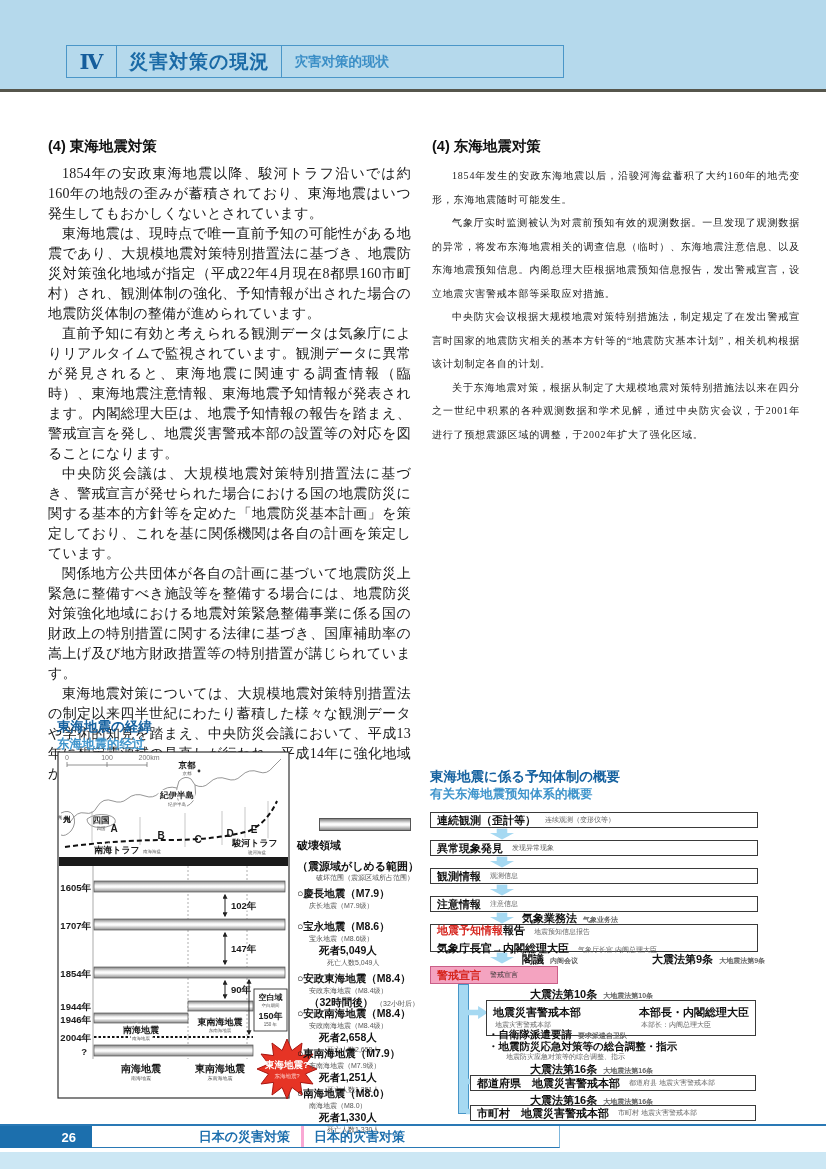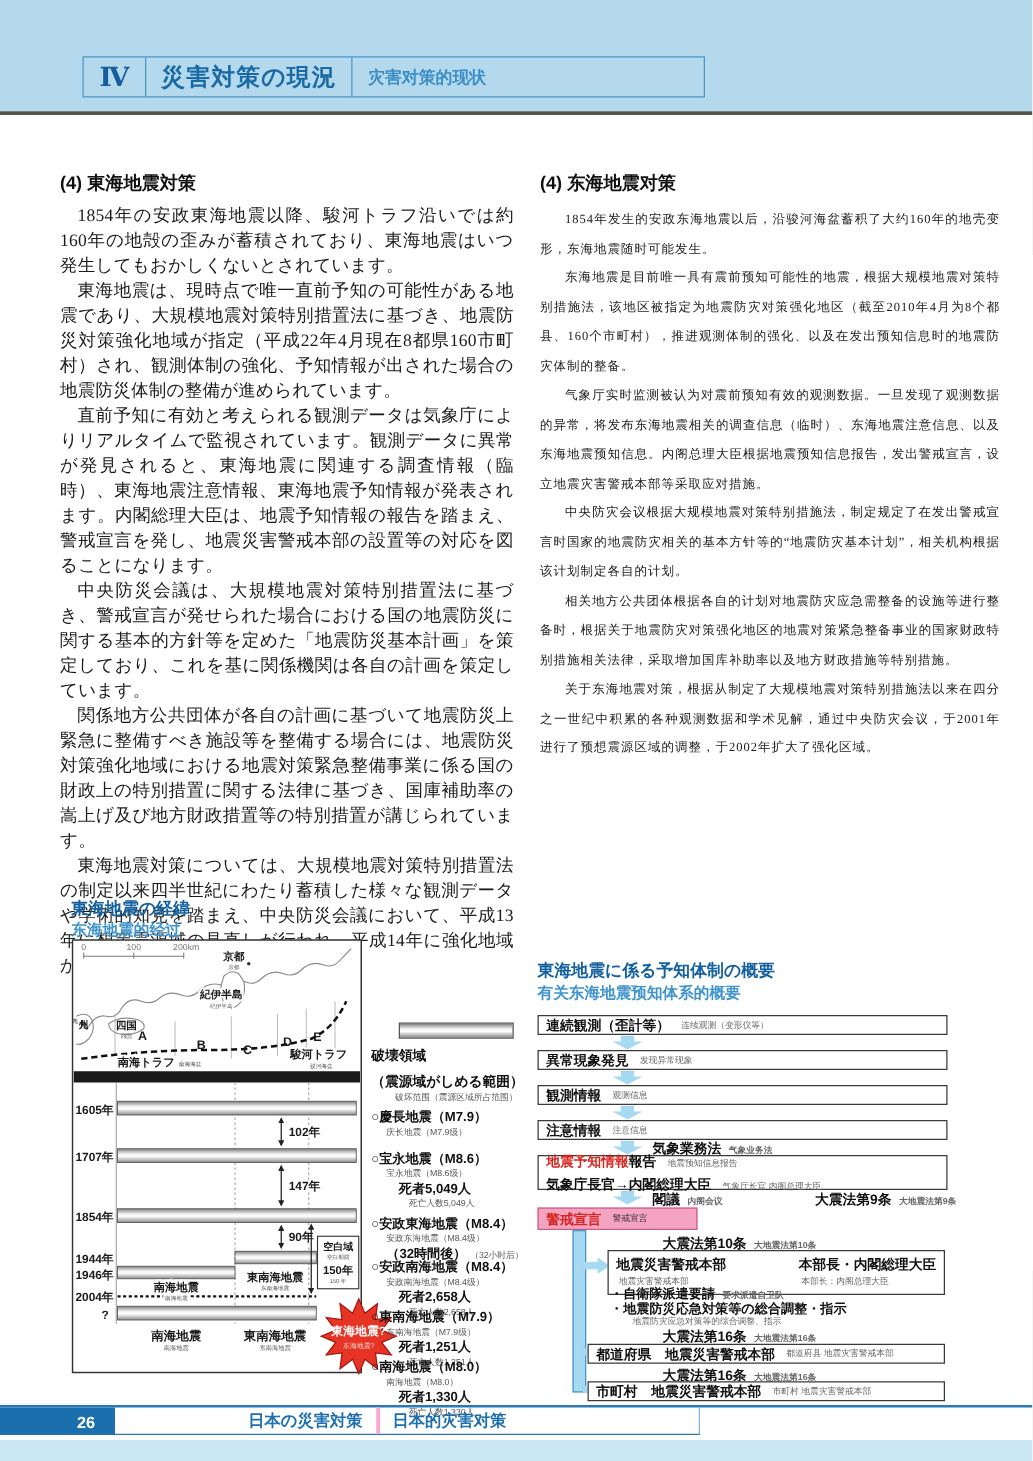--- a/index.html
+++ b/index.html
@@ -94,24 +94,22 @@
     <p>東海地震は、現時点で唯一直前予知の可能性がある地震であり、大規模地震対策特別措置法に基づき、地震防災対策強化地域が指定（平成22年4月現在8都県160市町村）され、観測体制の強化、予知情報が出された場合の地震防災体制の整備が進められています。</p>
     <p>直前予知に有効と考えられる観測データは気象庁によりリアルタイムで監視されています。観測データに異常が発見されると、東海地震に関連する調査情報（臨時）、東海地震注意情報、東海地震予知情報が発表されます。内閣総理大臣は、地震予知情報の報告を踏まえ、警戒宣言を発し、地震災害警戒本部の設置等の対応を図ることになります。</p>
     <p>中央防災会議は、大規模地震対策特別措置法に基づき、警戒宣言が発せられた場合における国の地震防災に関する基本的方針等を定めた「地震防災基本計画」を策定しており、これを基に関係機関は各自の計画を策定しています。</p>
     <p>関係地方公共団体が各自の計画に基づいて地震防災上緊急に整備すべき施設等を整備する場合には、地震防災対策強化地域における地震対策緊急整備事業に係る国の財政上の特別措置に関する法律に基づき、国庫補助率の嵩上げ及び地方財政措置等の特別措置が講じられています。</p>
     <p>東海地震対策については、大規模地震対策特別措置法の制定以来四半世紀にわたり蓄積した様々な観測データや学術的知見を踏まえ、中央防災会議において、平成13年に想定震源域の見直しが行われ、平成14年に強化地域が拡大されました。</p>
   </div>
 
   <div class="col col-right cn">
     <h3>(4) 东海地震对策</h3>
     <p>1854年发生的安政东海地震以后，沿骏河海盆蓄积了大约160年的地壳变形，东海地震随时可能发生。</p>
-    <p>东海地震是目前唯一具有震前预知可能性的地震，根据大规模地震对策特别措施法，该地区被指定为地震防灾对策强化地区（截至2010年4月为8个都县、160个市町村），推进观测体制的强化、以及在发出预知信息时的地震防灾体制的整备。</p>
     <p>气象厅实时监测被认为对震前预知有效的观测数据。一旦发现了观测数据的异常，将发布东海地震相关的调查信息（临时）、东海地震注意信息、以及东海地震预知信息。内阁总理大臣根据地震预知信息报告，发出警戒宣言，设立地震灾害警戒本部等采取应对措施。</p>
     <p>中央防灾会议根据大规模地震对策特别措施法，制定规定了在发出警戒宣言时国家的地震防灾相关的基本方针等的“地震防灾基本计划”，相关机构根据该计划制定各自的计划。</p>
-    <p>相关地方公共团体根据各自的计划对地震防灾应急需整备的设施等进行整备时，根据关于地震防灾对策强化地区的地震对策紧急整备事业的国家财政特别措施相关法律，采取增加国库补助率以及地方财政措施等特别措施。</p>
     <p>关于东海地震对策，根据从制定了大规模地震对策特别措施法以来在四分之一世纪中积累的各种观测数据和学术见解，通过中央防灾会议，于2001年进行了预想震源区域的调整，于2002年扩大了强化区域。</p>
   </div>
 
   <div class="fig-left-title">
     <div class="figtitle-ja">東海地震の経緯</div>
     <div class="figtitle-zh">东海地震的经过</div>
   </div>
 
   <svg class="timeline-svg" width="262" height="354" viewBox="0 0 262 354">
     <defs>

